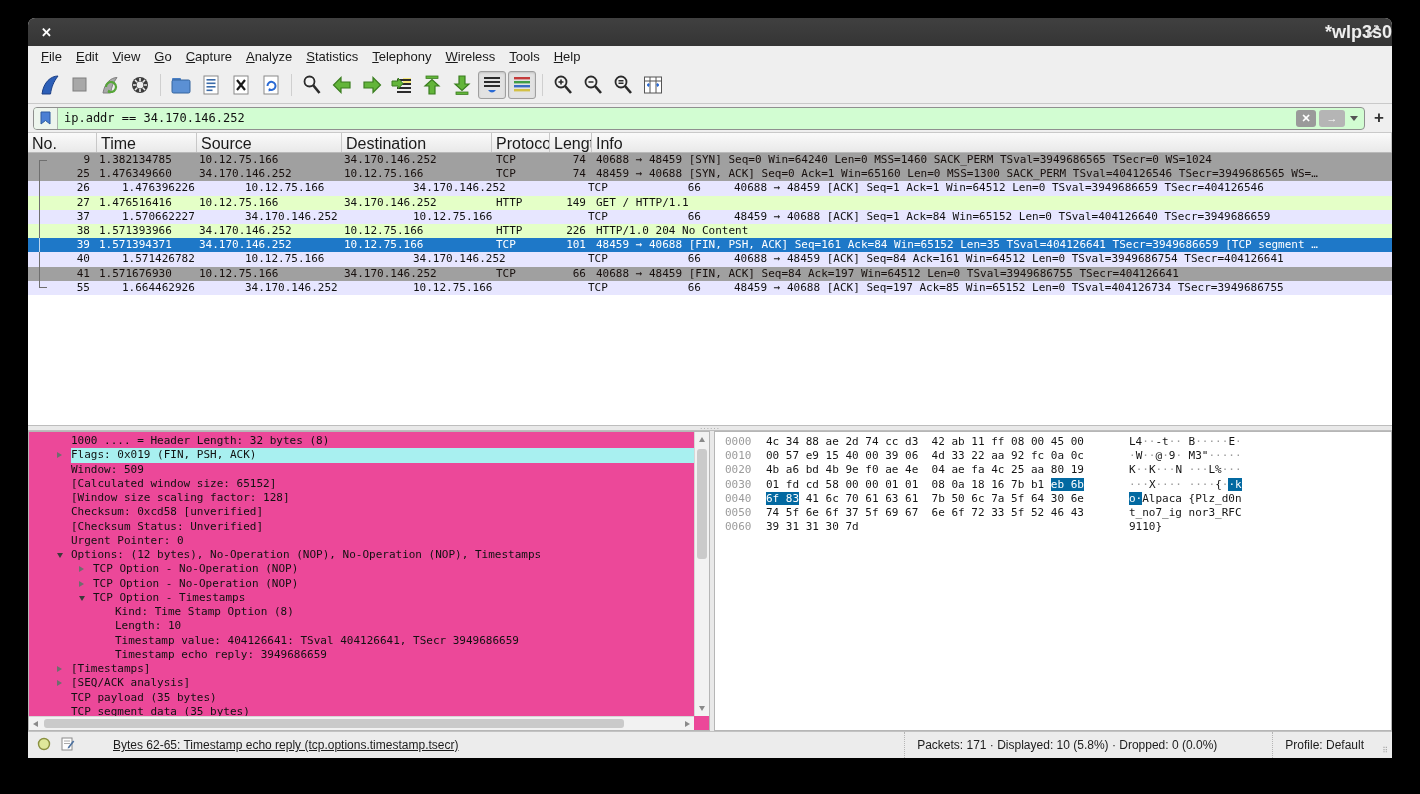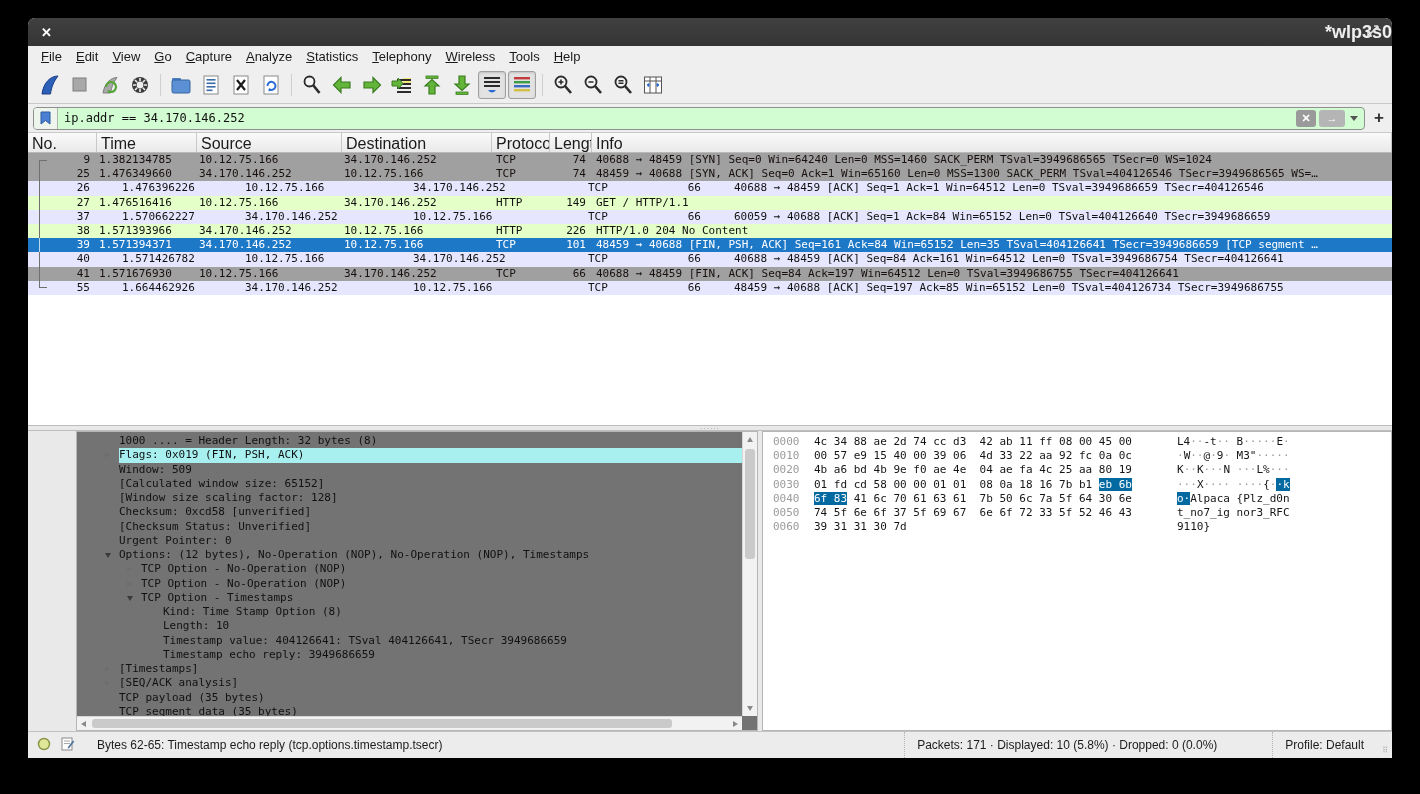--- a/index.html
+++ b/index.html
@@ -53,21 +53,21 @@
   .bracket.mid { top:0; bottom:0; border-left:1px solid #6f6f6f; }
   .bracket.end { top:0; bottom:7px; border-left:1px solid #6f6f6f; border-bottom:1px solid #6f6f6f; }
   .prow.selected .bracket { border-color:#bcd6ef; }
 
   
   .splitter { height:6px; background:#e9e9e9; border-top:1px solid #bdbdbd; border-bottom:1px solid #bdbdbd; position:relative; flex:none; }
   .splitter .grip { position:absolute; left:50%; top:1px; transform:translateX(-50%); color:#9a9a9a; font-size:7px; letter-spacing:1px; line-height:3px; }
 
   
   .lower { height:300px; display:flex; flex:none; background:#e9e9e9; }
-  .detail-pane { width:682px; background:#737373; border:1px solid #b6b6b6; position:relative; overflow:hidden; flex:none;margin-left:48px; }
+  .detail-pane { width:682px; background:#ec4899; border:1px solid #b6b6b6; position:relative; overflow:hidden; flex:none; }
   .detail-lines { position:absolute; left:0; top:2px; right:15px; }
   .dline { height:14.25px; line-height:14.25px; font-family:"DejaVu Sans Mono", monospace; font-size:11px; color:#111; white-space:nowrap; position:relative; }
   .dline .txt { display:block; overflow:hidden; }
   .dline.hl .txt { background:#a8f0f0; }
   .dl-arrow { position:absolute; top:4px; width:0; height:0; }
   .dl-arrow.r { border-top:3.5px solid transparent; border-bottom:3.5px solid transparent; border-left:5px solid #6e6e6e; }
   .dl-arrow.d { border-left:3.5px solid transparent; border-right:3.5px solid transparent; border-top:5px solid #3a3a3a; margin-top:1px; }
   .vscroll { position:absolute; right:0; top:0; bottom:14px; width:15px; background:#f2f2f2; border-left:1px solid #d6d6d6; }
   .vscroll .thumb { position:absolute; left:2px; right:2px; top:17px; height:110px; background:#cacaca; border-radius:3px; }
   .hscroll { position:absolute; left:0; right:15px; bottom:0; height:14px; background:#f2f2f2; border-top:1px solid #d6d6d6; }
@@ -85,21 +85,21 @@
   .hx-off { position:absolute; left:10px; color:#9b9b9b; }
   .hx-hex { position:absolute; left:51px; }
   .hx-asc { position:absolute; left:414px; }
   .hlseg { background:#0369a1; color:#fff; }
   .dim { color:#9b9b9b; }
 
   
   .statusbar { height:27px; background:#ececec; border-top:1px solid #c2c2c2; display:flex; align-items:center; font-size:12px; color:#1c1c1c; flex:none; position:relative; }
   .sb-dot { margin-left:9px; }
   .sb-note { margin-left:9px; }
-  .sb-field { margin-left:22px; white-space:nowrap; }
+  .sb-field { margin-left:38px; white-space:nowrap;text-decoration:underline; }
   .sb-counts { margin-left:auto; padding-left:12px; border-left:1px dotted #b5b5b5; height:100%; display:flex; align-items:center; white-space:nowrap; }
   .sb-profile { margin-left:55px; margin-right:28px; padding-left:12px; border-left:1px dotted #b5b5b5; height:100%; display:flex; align-items:center; white-space:nowrap; }
   .sb-grip { position:absolute; right:3px; bottom:3px; color:#a9a9a9; font-size:8px; letter-spacing:1px; }
 </style>
 </head>
 <body>
 
 <div class="window">
 
   <div class="titlebar">
@@ -350,21 +350,21 @@
         <span class="c c-info">GET / HTTP/1.1</span>
       </div>
       <div class="prow tcp">
         <span class="bracket mid"></span>
         <span class="c c-no">37</span>
         <span class="c c-time">1.570662227</span>
         <span class="c c-src">34.170.146.252</span>
         <span class="c c-dst">10.12.75.166</span>
         <span class="c c-proto">TCP</span>
         <span class="c c-len">66</span>
-        <span class="c c-info">60059 → 40688 [ACK] Seq=1 Ack=84 Win=65152 Len=0 TSval=404126640 TSecr=3949686659</span>
+        <span class="c c-info">48459 → 40688 [ACK] Seq=1 Ack=84 Win=65152 Len=0 TSval=404126640 TSecr=3949686659</span>
       </div>
       <div class="prow http">
         <span class="bracket mid"></span>
         <span class="c c-no">38</span>
         <span class="c c-time">1.571393966</span>
         <span class="c c-src">34.170.146.252</span>
         <span class="c c-dst">10.12.75.166</span>
         <span class="c c-proto">HTTP</span>
         <span class="c c-len">226</span>
         <span class="c c-info">HTTP/1.0 204 No Content</span>

